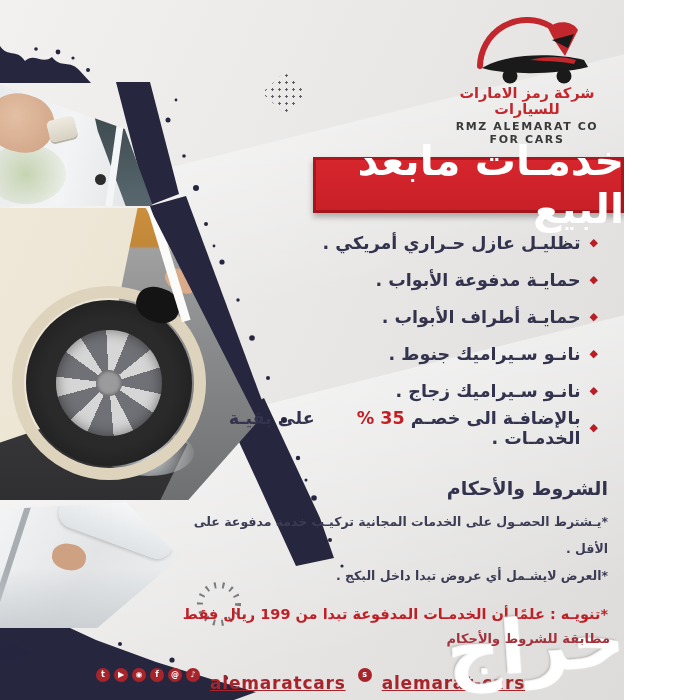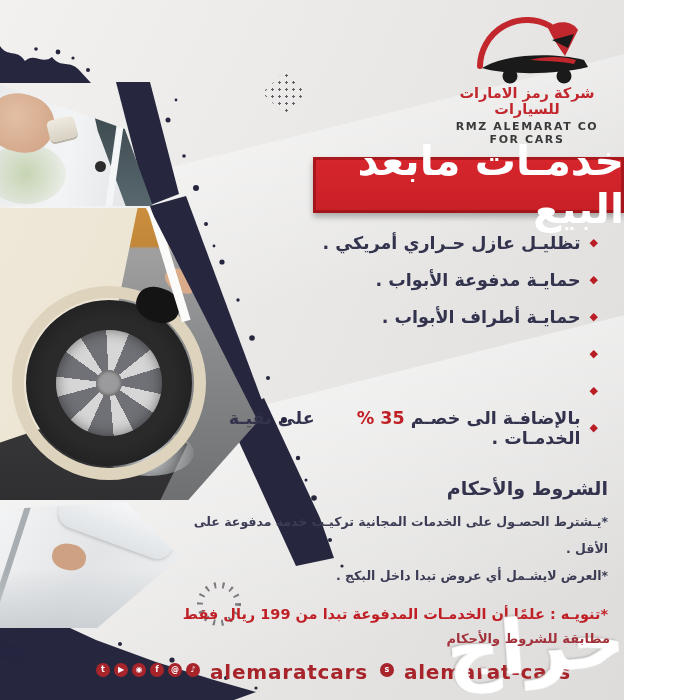--- a/index.html
+++ b/index.html
@@ -116,21 +116,21 @@
   
   .terms{position:absolute;top:477px;right:16px;width:440px;direction:rtl;color:#38384f;}
   .terms h2{margin:0 0 9px 0;font-size:19px;font-weight:bold;color:#33334e;}
   .terms p{margin:0;font-size:12.5px;font-weight:600;line-height:27px;color:#3c3c55;}
   .terms .note{margin-top:12px;font-size:14.5px;font-weight:bold;color:#c01f26;text-align:right;}
 
   
   .social{position:absolute;left:96px;top:656px;display:flex;align-items:center;gap:4px;}
   .sicon{width:14px;height:14px;border-radius:50%;background:#a8242b;color:#fff;
     font-size:8px;line-height:14px;text-align:center;font-weight:bold;overflow:hidden;}
-  .handle{color:#a8242b;font-weight:bold;font-size:20px;letter-spacing:.8px;margin:4px 8px 0 6px;}
+  .handle{color:#a8242b;font-weight:bold;font-size:17px;letter-spacing:.8px;margin:17px 8px 0 6px;text-decoration:underline;}
   .handle2{margin-left:6px;text-align:right;}
   .compliance{position:absolute;right:14px;top:631px;color:#a2333c;font-weight:bold;
     font-size:13px;direction:rtl;}
   .watermark{position:absolute;right:0px;top:608px;font-size:74px;font-weight:bold;
     color:rgba(255,255,255,.75);text-shadow:1px 1px 1px #fff,-1px -1px 2px rgba(160,158,155,.55);
     transform:rotate(-4deg);direction:rtl;line-height:1;}
 </style>
 </head>
 <body>
 
@@ -248,23 +248,25 @@
       <li>
         <span class="diamond">◆</span>
         <span>حمايـة مدفوعة الأبواب .</span>
       </li>
       <li>
         <span class="diamond">◆</span>
         <span>حمايـة أطراف الأبواب .</span>
       </li>
       <li>
         <span class="diamond">◆</span>
-      </li>
-      <li>
-        <span class="diamond">◆</span>
+        <span>نانـو سـيراميك جنوط .</span>
+      </li>
+      <li>
+        <span class="diamond">◆</span>
+        <span>نانـو سـيراميك زجاج .</span>
       </li>
       <li>
         <span class="diamond">◆</span>
         <span><span>بالإضافـة الى خصـم </span><span class="hl">35 %</span><span> على بقيـة الخدمـات .</span></span>
       </li>
     </ul>
   </div>
 
   <div class="terms">
     <h2>الشروط والأحكام</h2>

